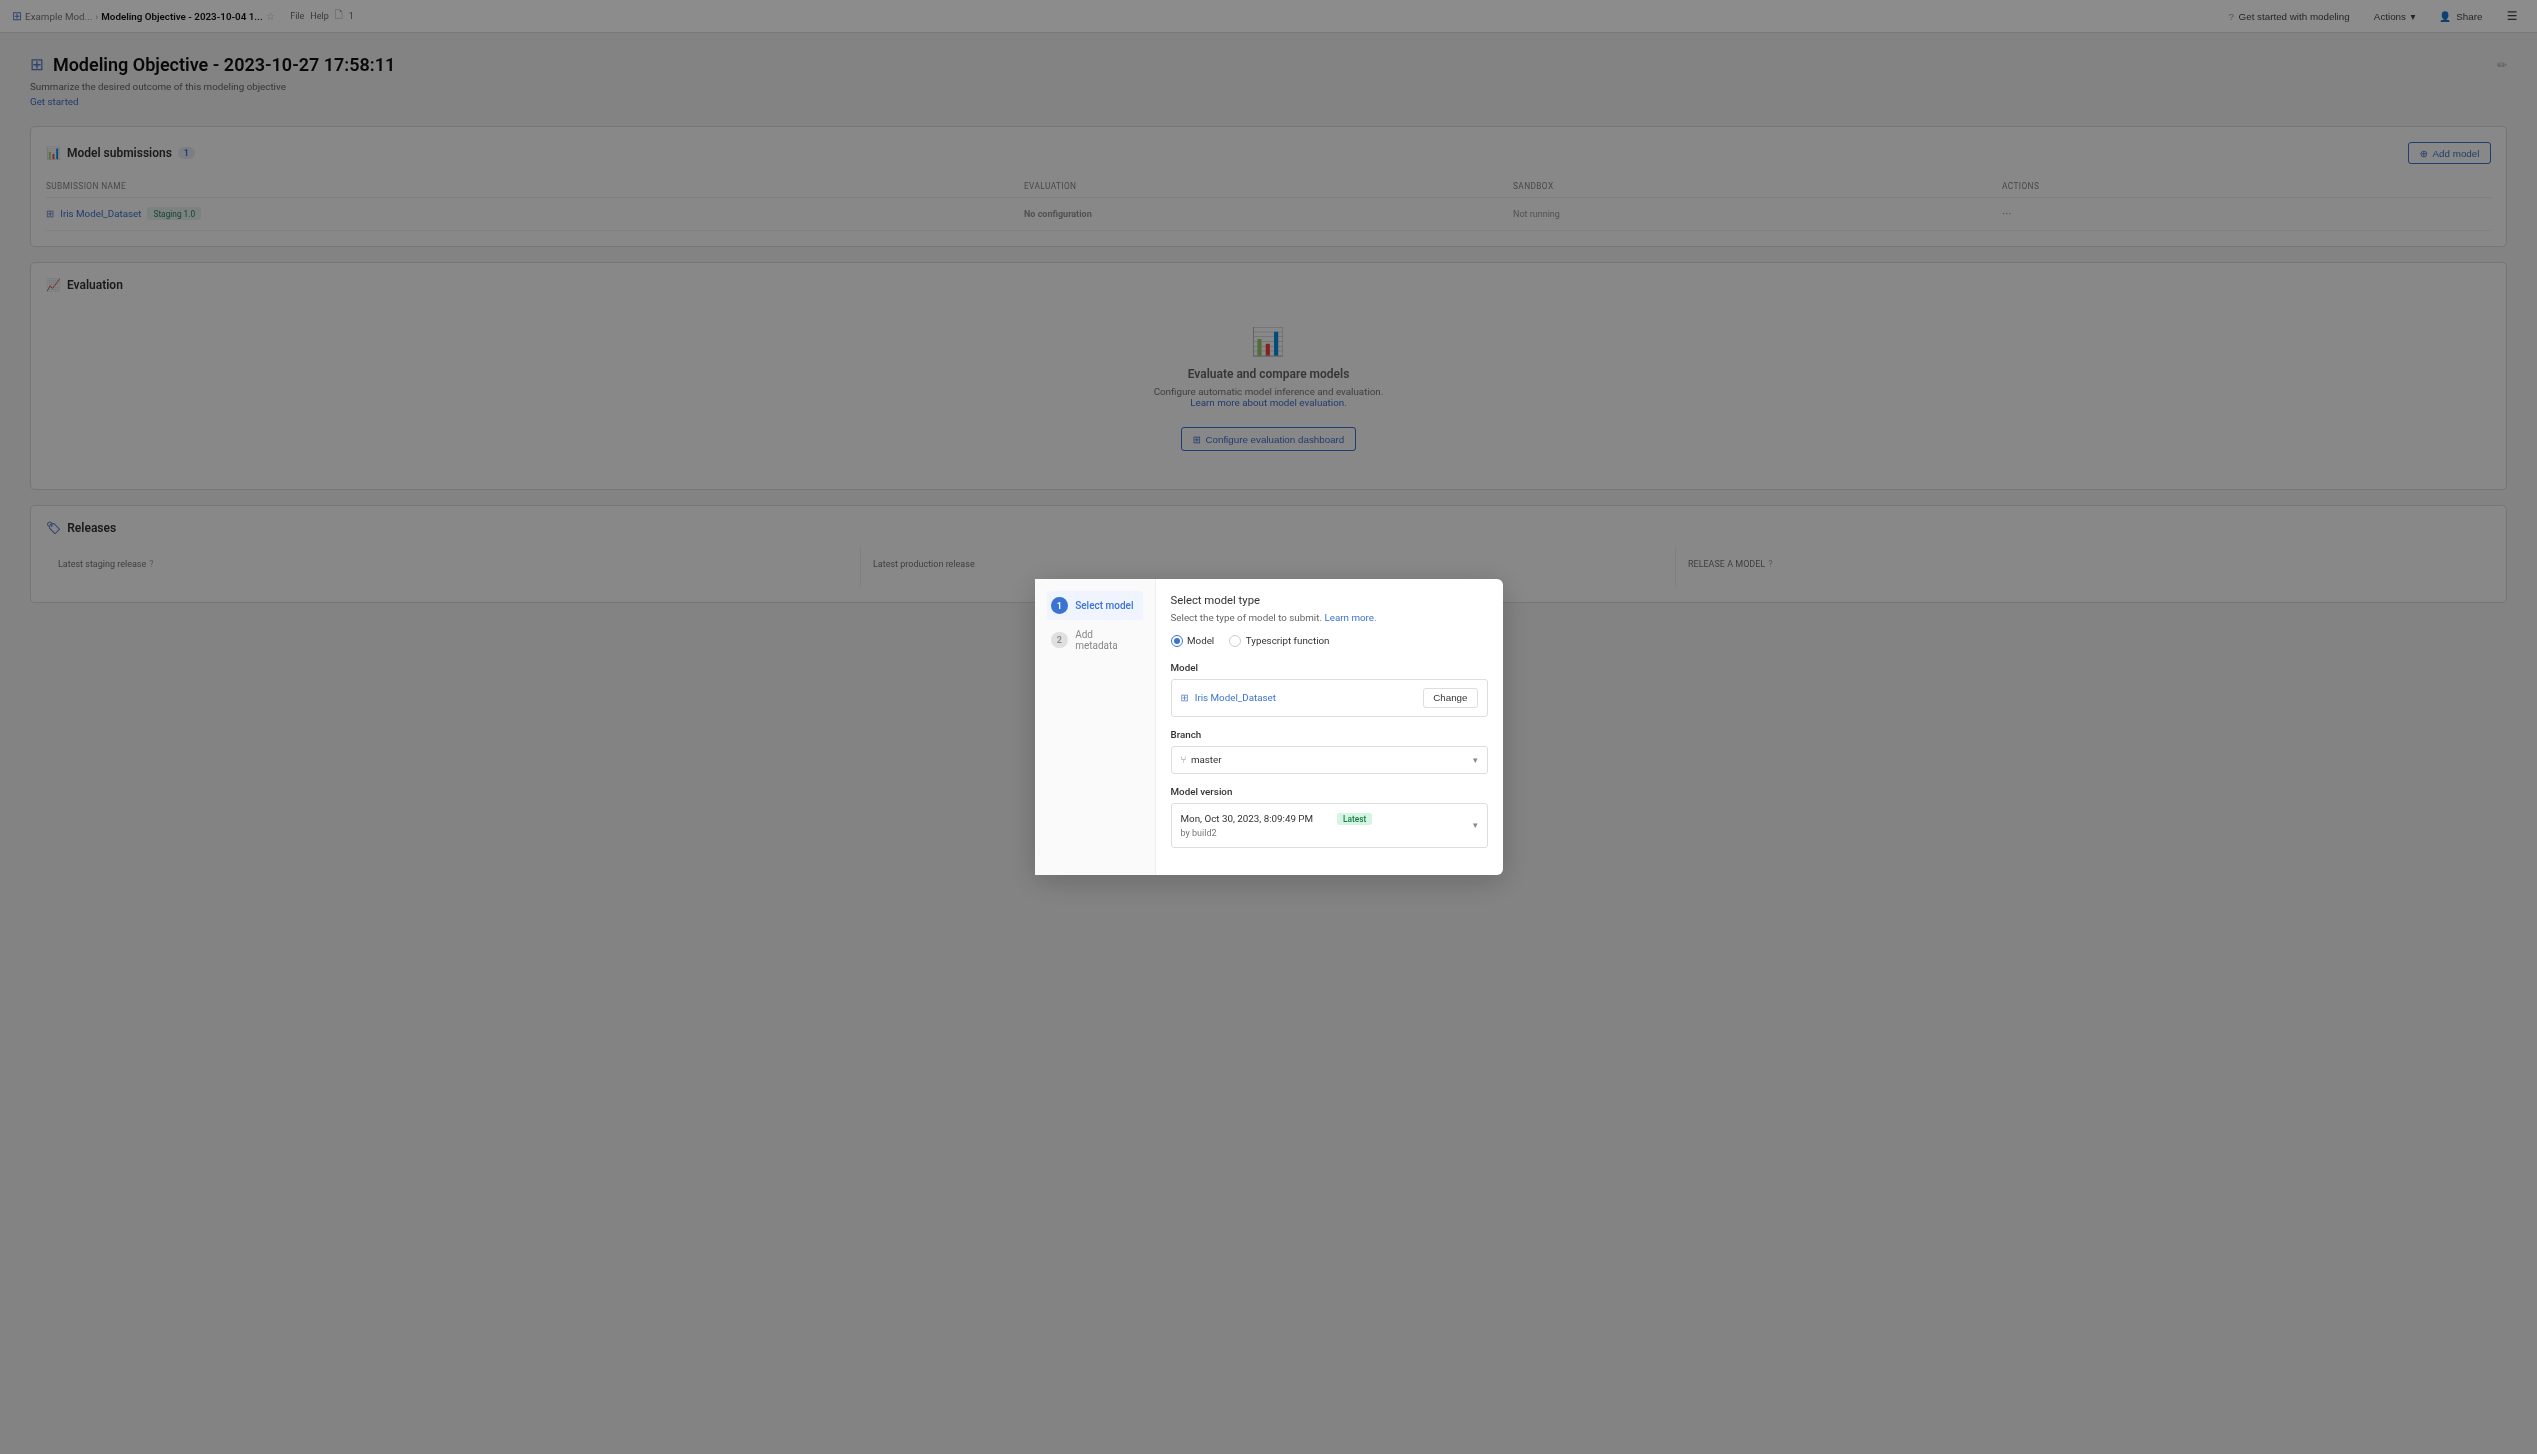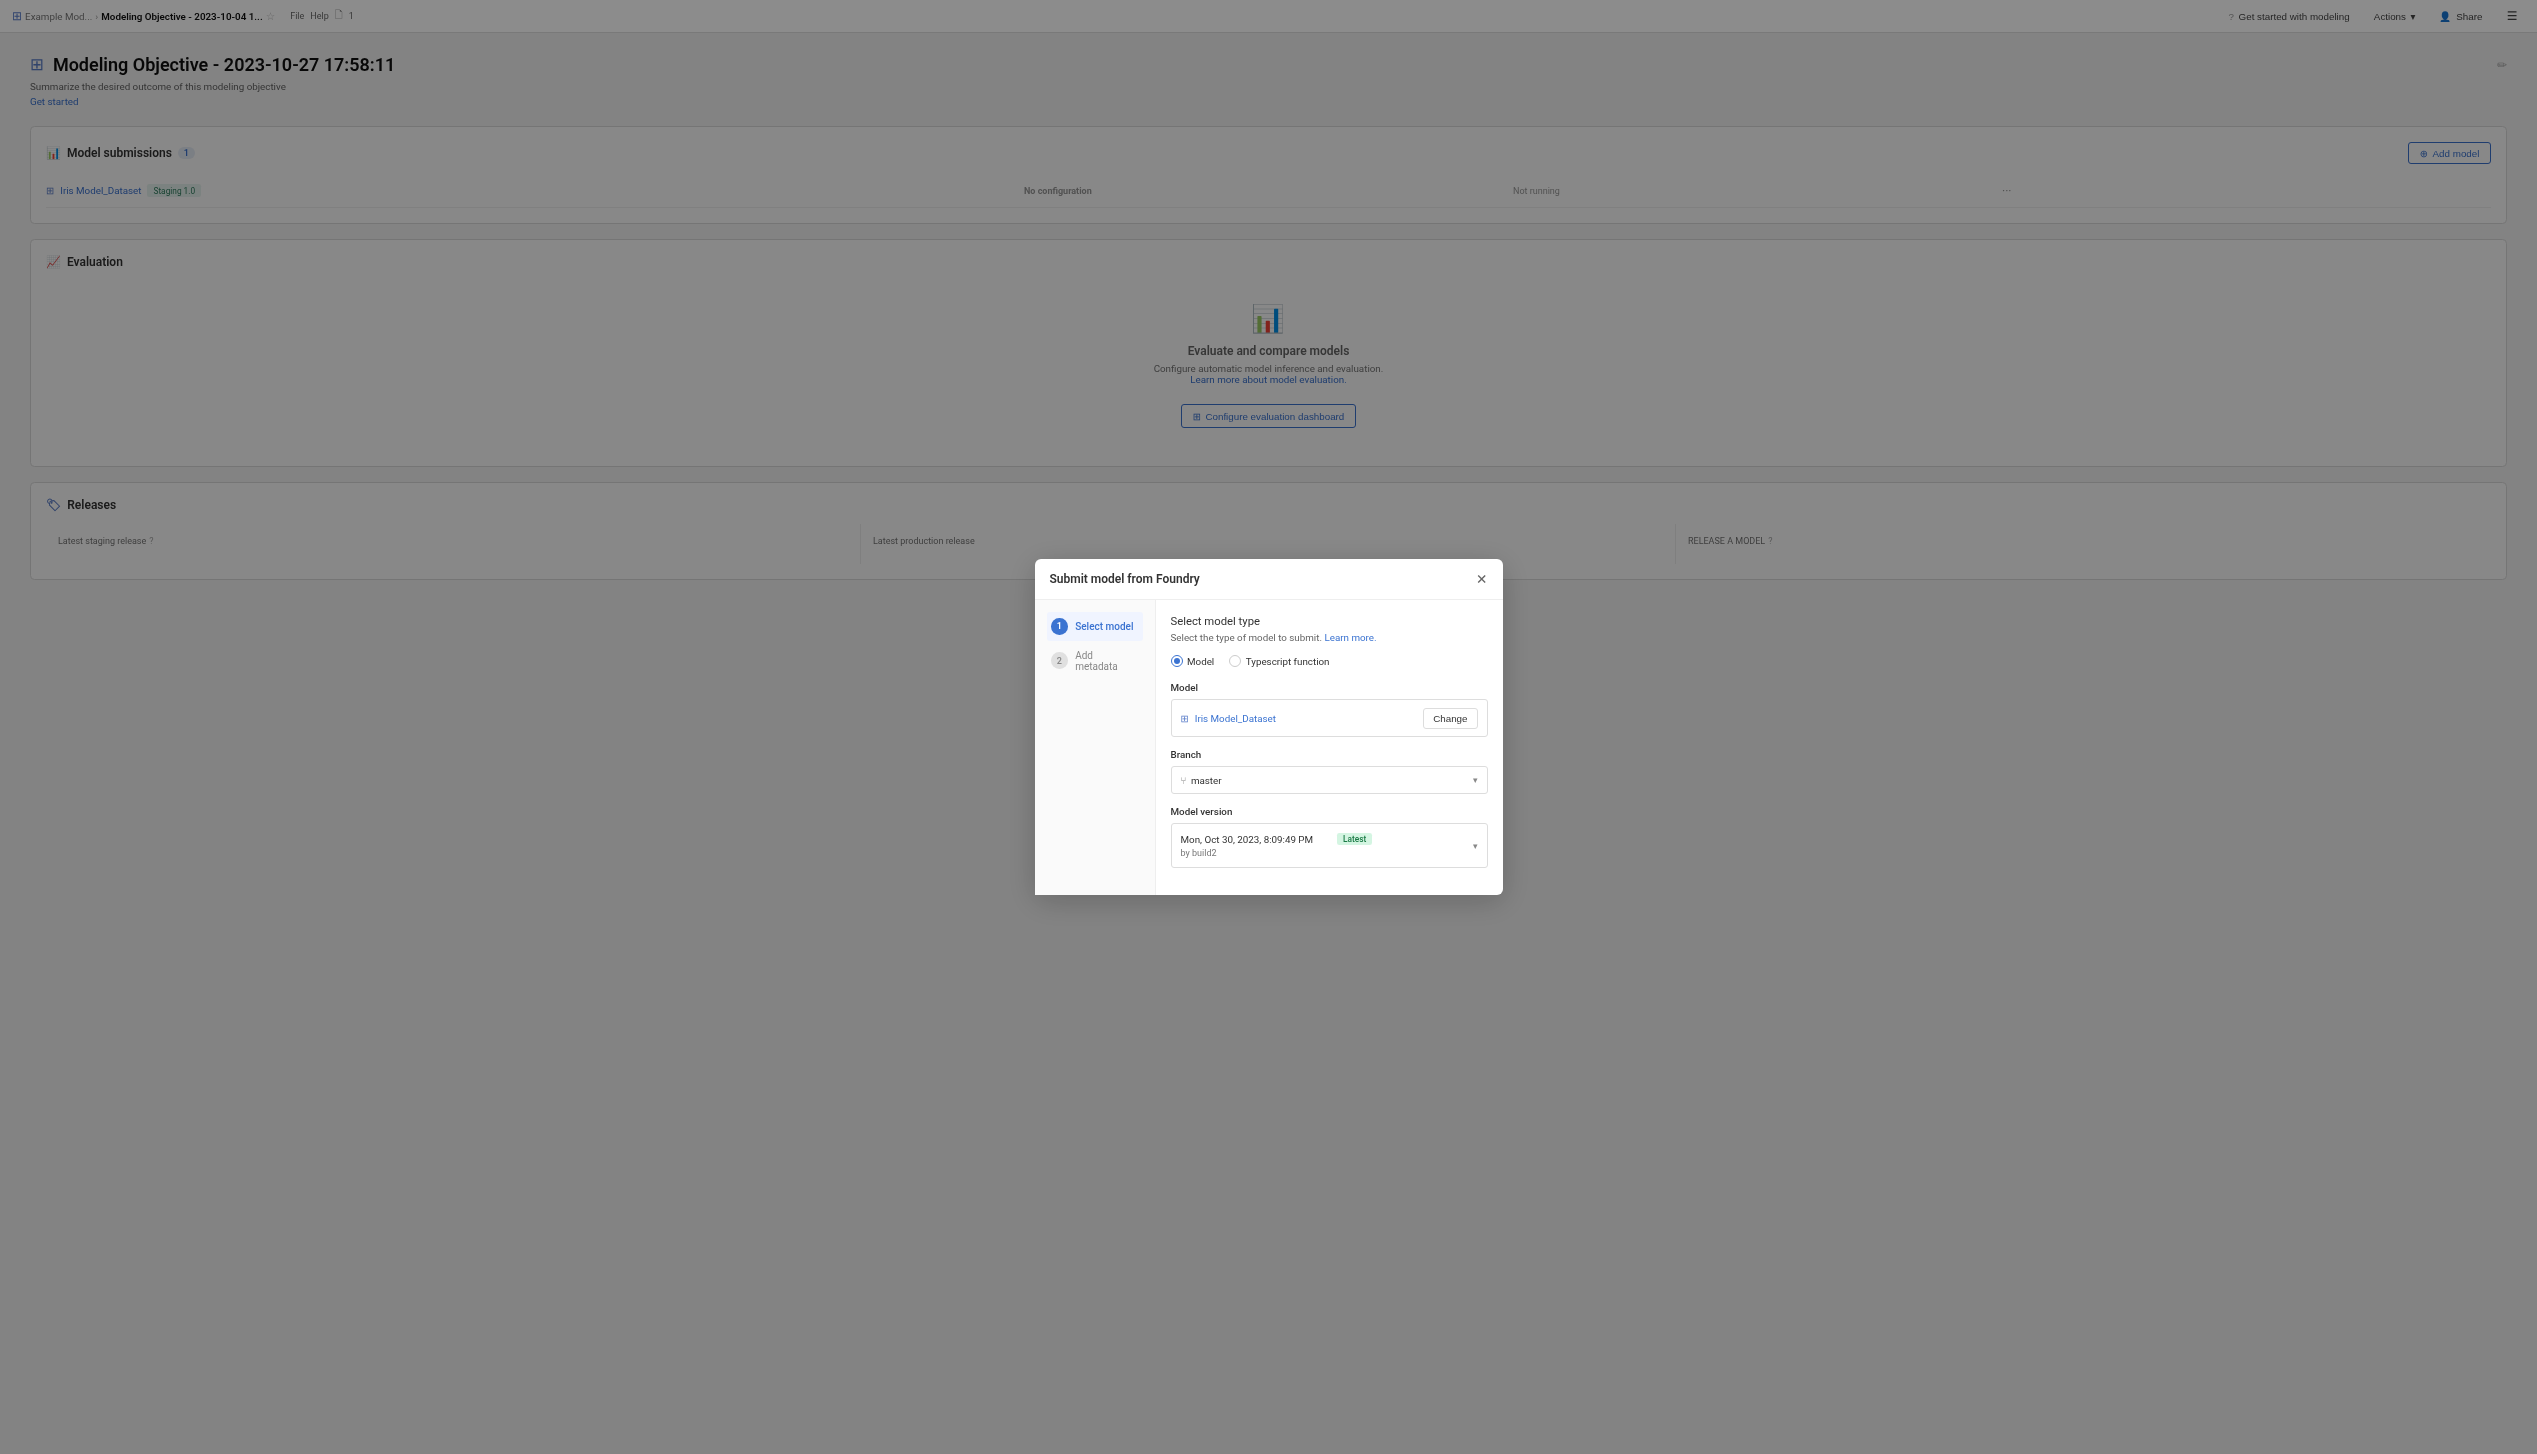--- a/index.html
+++ b/index.html
@@ -197,20 +197,26 @@
         <div class="section-title">
           <span style="color:#5b7ec9;">📊</span>
           <span>Model submissions</span>
           <span class="badge">1</span>
         </div>
         <button class="add-model-btn">
           <span>⊕</span>
           <span>Add model</span>
         </button>
       </div>
+      <div class="table-header">
+        <span>SUBMISSION NAME</span>
+        <span>EVALUATION</span>
+        <span>SANDBOX</span>
+        <span>ACTIONS</span>
+      </div>
       <div class="table-row-content">
         <div class="model-name-cell">
           <span style="color:#5b7ec9; font-size:9.8px;">⊞</span>
           <span style="cursor:pointer; color:#3b73d1;">Iris Model_Dataset</span>
           <span class="staging-badge">Staging 1.0</span>
         </div>
         <span class="no-config">No configuration</span>
         <span class="not-running">Not running</span>
         <span class="dots-btn">···</span>
       </div>
@@ -262,24 +268,20 @@
       </div>
     </div>
 
   </div>
 
 </div>
 
 <div class="modal-overlay">
   <div class="modal">
 
-    <div class="modal-header">
-      <span class="modal-title">Submit model from Foundry</span>
-      <button class="modal-close">✕</button>
-    </div>
 
     <div class="modal-body">
 
       <div class="modal-sidebar">
         <div class="modal-step active">
           <div class="step-number active">1</div>
           <span class="step-label active">Select model</span>
         </div>
         <div class="modal-step">
           <div class="step-number inactive">2</div>

